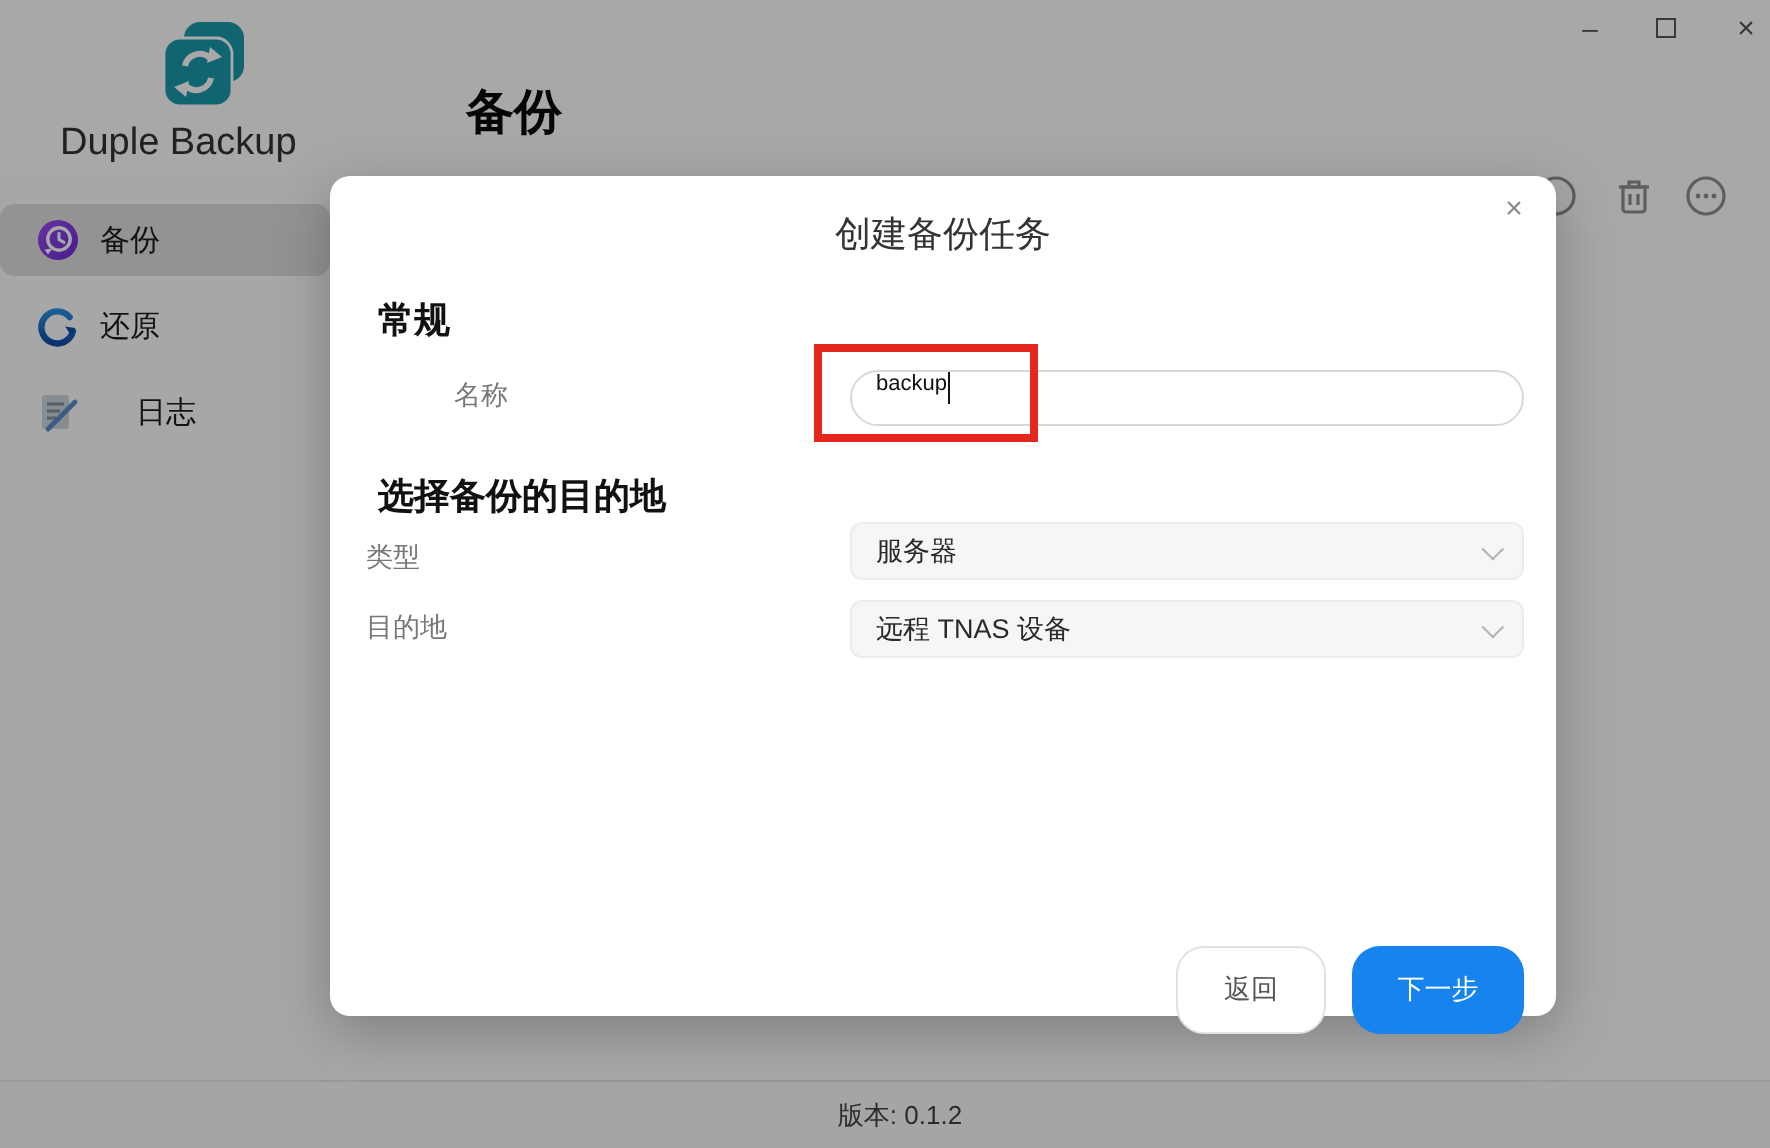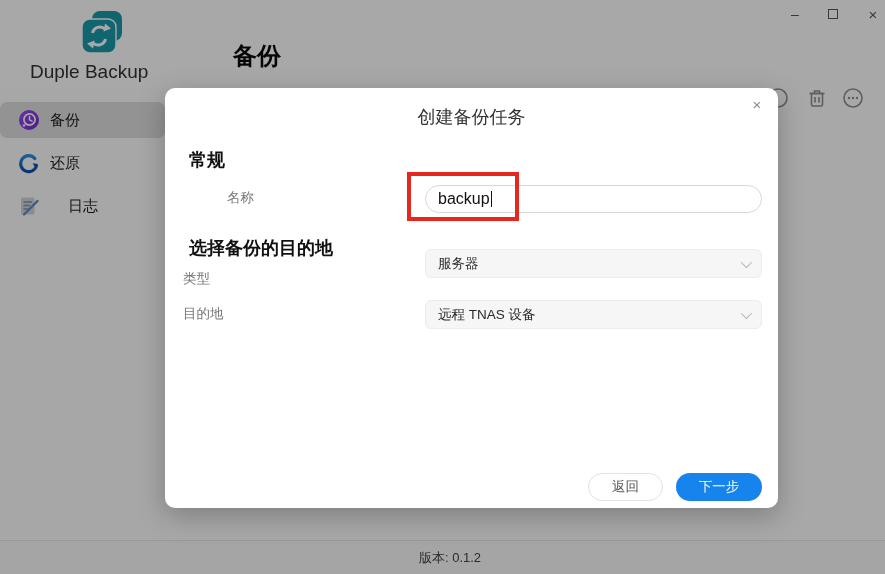--- a/index.html
+++ b/index.html
@@ -52,34 +52,34 @@
   .dlg-title { position:absolute; left:0; top:17px; width:100%; text-align:center; font-size:18px; color:#333; }
 
   .section-h { position:absolute; left:24px; font-size:18px; font-weight:bold; color:#111; }
   .sec-general { top:60px; }
   .sec-dest { top:148px; }
   .field-label { position:absolute; left:18px; font-size:13.5px; color:#777; }
   .lbl-name { top:101px;margin-left:44px; } .lbl-type { top:182px; } .lbl-dest { top:217px; }
 
   .text-input { position:absolute; left:260px; top:97px; width:337px; height:28px;
                 border:1px solid #d8d8d8; border-radius:14px; background:#fff;
-                display:flex; align-items:center; padding:0 12px; font-size:16px; color:#111; cursor:text; }
+                display:flex; align-items:flex-start; padding:0 12px; font-size:11px; color:#111; cursor:text; }
   .caret { width:0; height:16px; border-left:1.5px solid #111; margin-left:1px; }
 
   .red-box { position:absolute; left:242px; top:84px; width:112px; height:49px;
              border:4px solid #e5281e; z-index:5; pointer-events:none; }
 
   .dropdown { position:absolute; left:260px; width:337px; height:29px; background:#f6f6f7;
               border:1px solid #ececec; border-radius:6px; display:flex; align-items:center;
               justify-content:space-between; padding:0 12px; font-size:13.5px; color:#2a2a2a; cursor:pointer; }
-  .dd-type { top:161px; } .dd-dest { top:212px; }
+  .dd-type { top:173px; } .dd-dest { top:212px; }
   .chev { width:8px; height:8px; border-right:1.6px solid #b3b3b3; border-bottom:1.6px solid #b3b3b3;
           transform:rotate(45deg) translateY(-2px); }
 
-  .btn { position:absolute; top:385px; height:28px; border-radius:14px; display:flex;
+  .btn { position:absolute; top:385px; height:44px; border-radius:14px; display:flex;
          align-items:center; justify-content:center; font-size:13.5px; cursor:pointer; }
   .btn-back { left:423px; width:75px; background:#fff; border:1px solid #e2e2e2; color:#555; }
   .btn-next { left:511px; width:86px; background:#1684ec; color:#fff; }
 </style>
 </head>
 <body>
 
 <div class="window">
 
   <div class="header">

